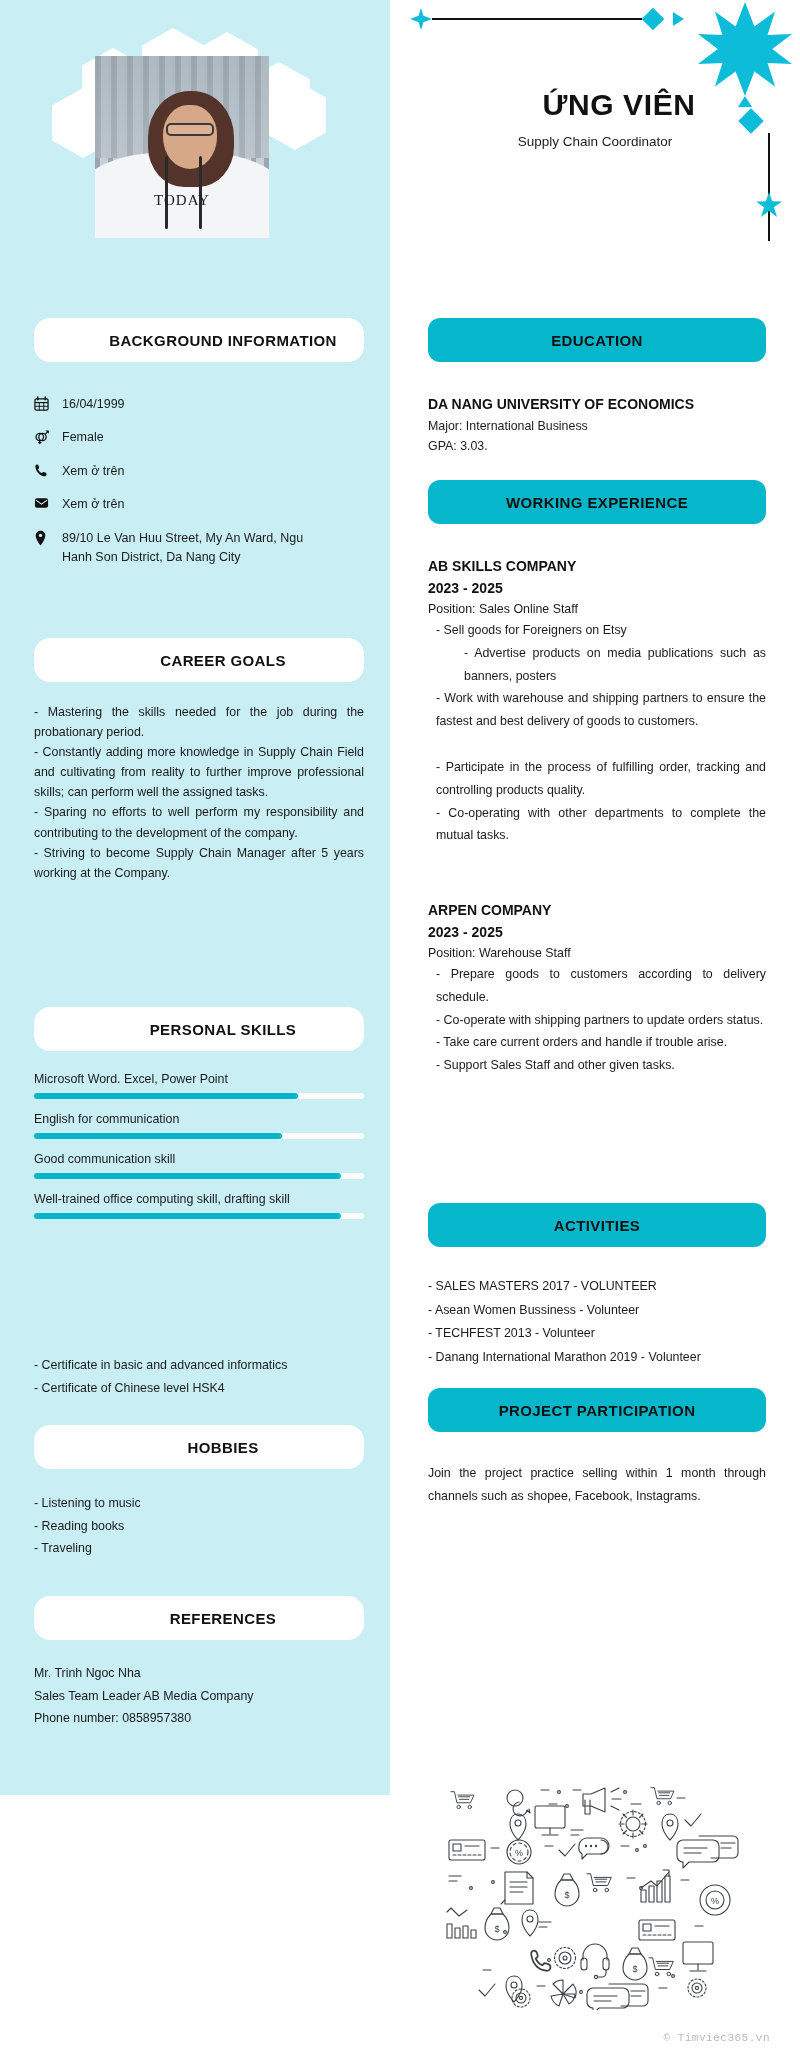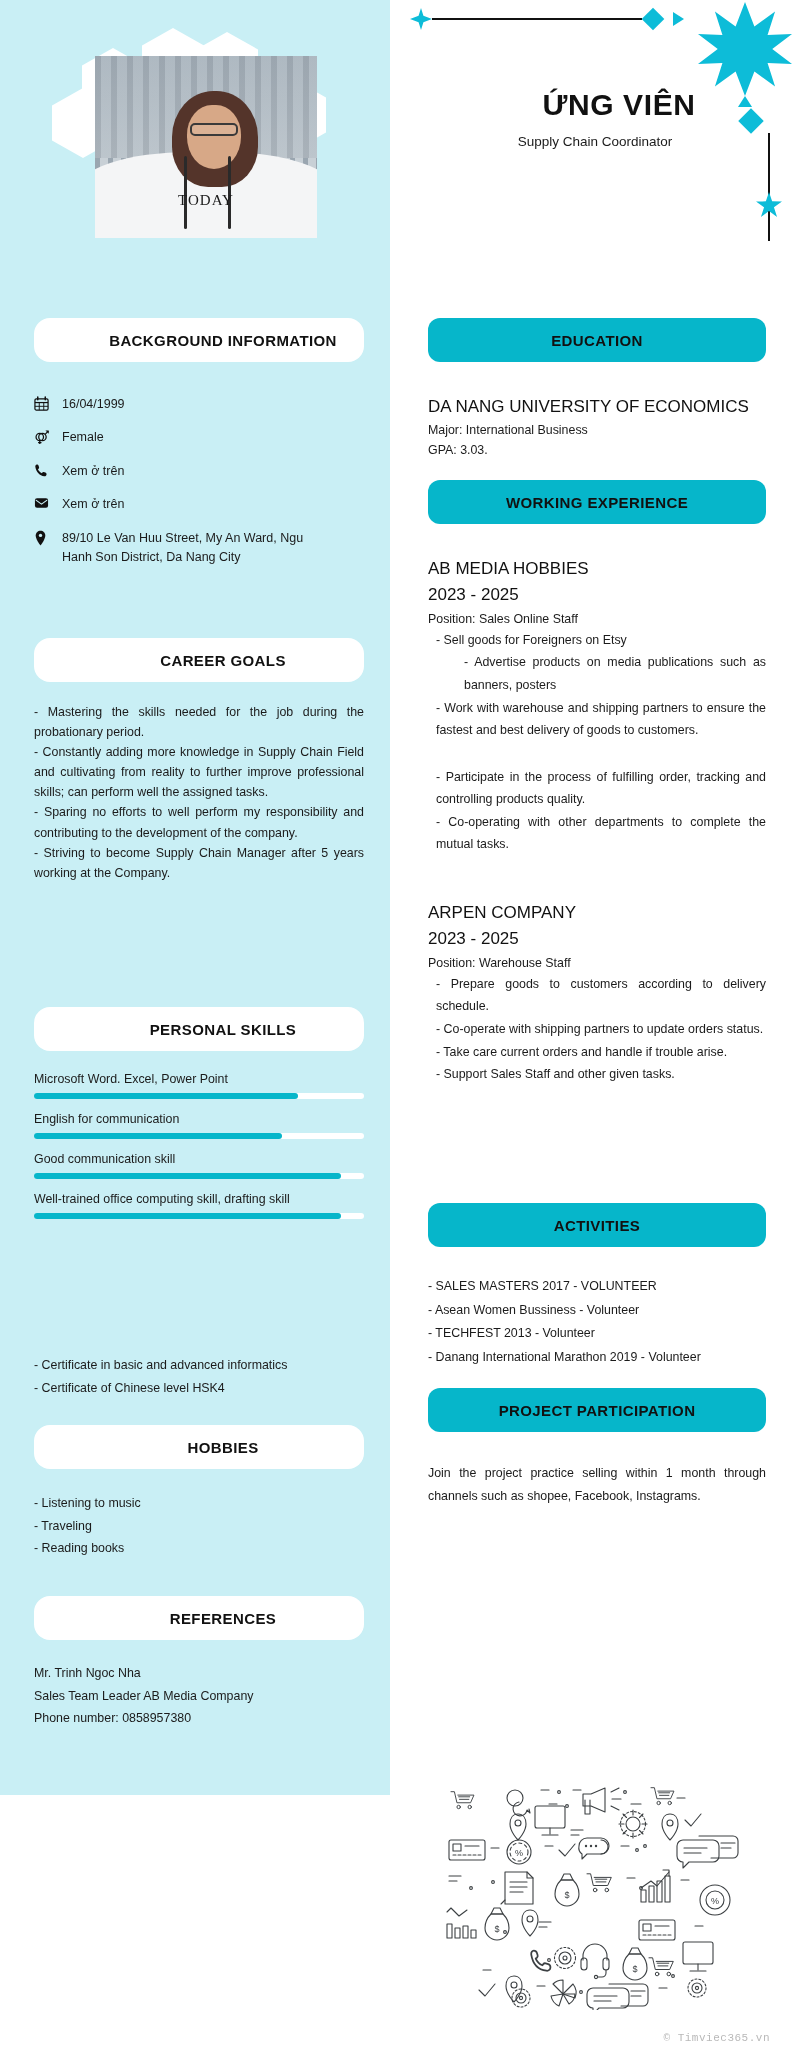--- a/index.html
+++ b/index.html
@@ -31,21 +31,21 @@
     position: absolute;
     width: 62px; height: 70px;
     background: #ffffff;
     clip-path: polygon(50% 0%, 100% 25%, 100% 75%, 50% 100%, 0% 75%, 0% 25%);
   }
   .hex.teal { background: #29c3de; }
 
   .photo-frame {
     position: absolute;
     left: 95px; top: 56px;
-    width: 222px; height: 182px;
+    width: 174px; height: 182px;
     overflow: hidden;
     background: #b9c3cb;
   }
   .photo-sky {
     position: absolute; inset: 0;
     background:
       linear-gradient(180deg,#b8c4cc 0%,#c2ccd3 36%,#cfd6da 72%,#c6cfd4 100%);
   }
   .photo-bldg {
     position: absolute; left: 0; top: 0; width: 100%; height: 62%;
@@ -183,21 +183,21 @@
 
   .rcard {
     position: absolute; left: 38px;
     width: 338px; height: 44px;
     background: #06b6ca; border-radius: 12px;
     display: flex; align-items: center; justify-content: center;
   }
   .rcard-title { font-size: 15px; font-weight: bold; color: #111; letter-spacing: .4px; }
 
   .rsection { position: absolute; left: 38px; width: 338px; }
-  .r-strong { font-size: 17px; font-weight: normal; color: #111; line-height: 1.55; }
+  .r-strong { font-size: 14px; font-weight: bold; color: #111; line-height: 1.55; }
   .r-line { font-size: 12.4px; color: #1b1b1b; line-height: 1.62; }
   .r-just { font-size: 12.4px; color: #1b1b1b; line-height: 1.82; text-align: justify; }
   .r-bullet { font-size: 12.4px; color: #1b1b1b; line-height: 1.82; text-align: justify; }
   .r-act { font-size: 12.4px; color: #1b1b1b; line-height: 1.9; }
 
   
   .icon-cluster { position: absolute; left: 55px; top: 1780px; width: 300px; height: 230px; }
   .icon-cluster svg { display: block; width: 300px; height: 230px; }
 
   .footer-note {
@@ -347,22 +347,22 @@
     <div class="lsection" style="top:1354px;">
       <div class="body-line">- Certificate in basic and advanced informatics</div>
       <div class="body-line">- Certificate of Chinese level HSK4</div>
     </div>
 
     <div class="lcard" style="top:1425px;">
       <span class="lcard-title">HOBBIES</span>
     </div>
     <div class="lsection" style="top:1492px;">
       <div class="body-line">- Listening to music</div>
+      <div class="body-line">- Reading books</div>
       <div class="body-line">- Traveling</div>
-      <div class="body-line">- Reading books</div>
     </div>
 
     <div class="lcard" style="top:1596px;">
       <span class="lcard-title">REFERENCES</span>
     </div>
     <div class="lsection" style="top:1662px;">
       <div class="body-line">Mr. Trinh Ngoc Nha</div>
       <div class="body-line">Sales Team Leader AB Media Company</div>
       <div class="body-line">Phone number: 0858957380</div>
     </div>
@@ -392,21 +392,21 @@
       <div class="r-strong">DA NANG UNIVERSITY OF ECONOMICS</div>
       <div class="r-line">Major: International Business</div>
       <div class="r-line">GPA: 3.03.</div>
     </div>
 
     <div class="rcard" style="top:480px;">
       <span class="rcard-title">WORKING EXPERIENCE</span>
     </div>
 
     <div class="rsection" style="top:556px;">
-      <div class="r-strong">AB MEDIA HOBBIES</div>
+      <div class="r-strong">AB SKILLS COMPANY</div>
       <div class="r-strong">2023 - 2025</div>
       <div class="r-line">Position: Sales Online Staff</div>
       <div class="r-bullet" style="padding-left:8px;">-  Sell goods for Foreigners on Etsy</div>
       <div class="r-bullet" style="padding-left:8px;margin-left:28px;">-    Advertise products on media publications such as banners, posters</div>
       <div class="r-bullet" style="padding-left:8px;">- Work with warehouse and shipping partners to ensure the fastest and best delivery of goods to customers.</div>
       <div class="r-bullet" style="padding-left:8px;margin-top:24px;">- Participate in the process of fulfilling order, tracking and controlling products quality.</div>
       <div class="r-bullet" style="padding-left:8px;">-    Co-operating with other departments to complete the mutual tasks.</div>
     </div>
 
     <div class="rsection" style="top:900px;">

